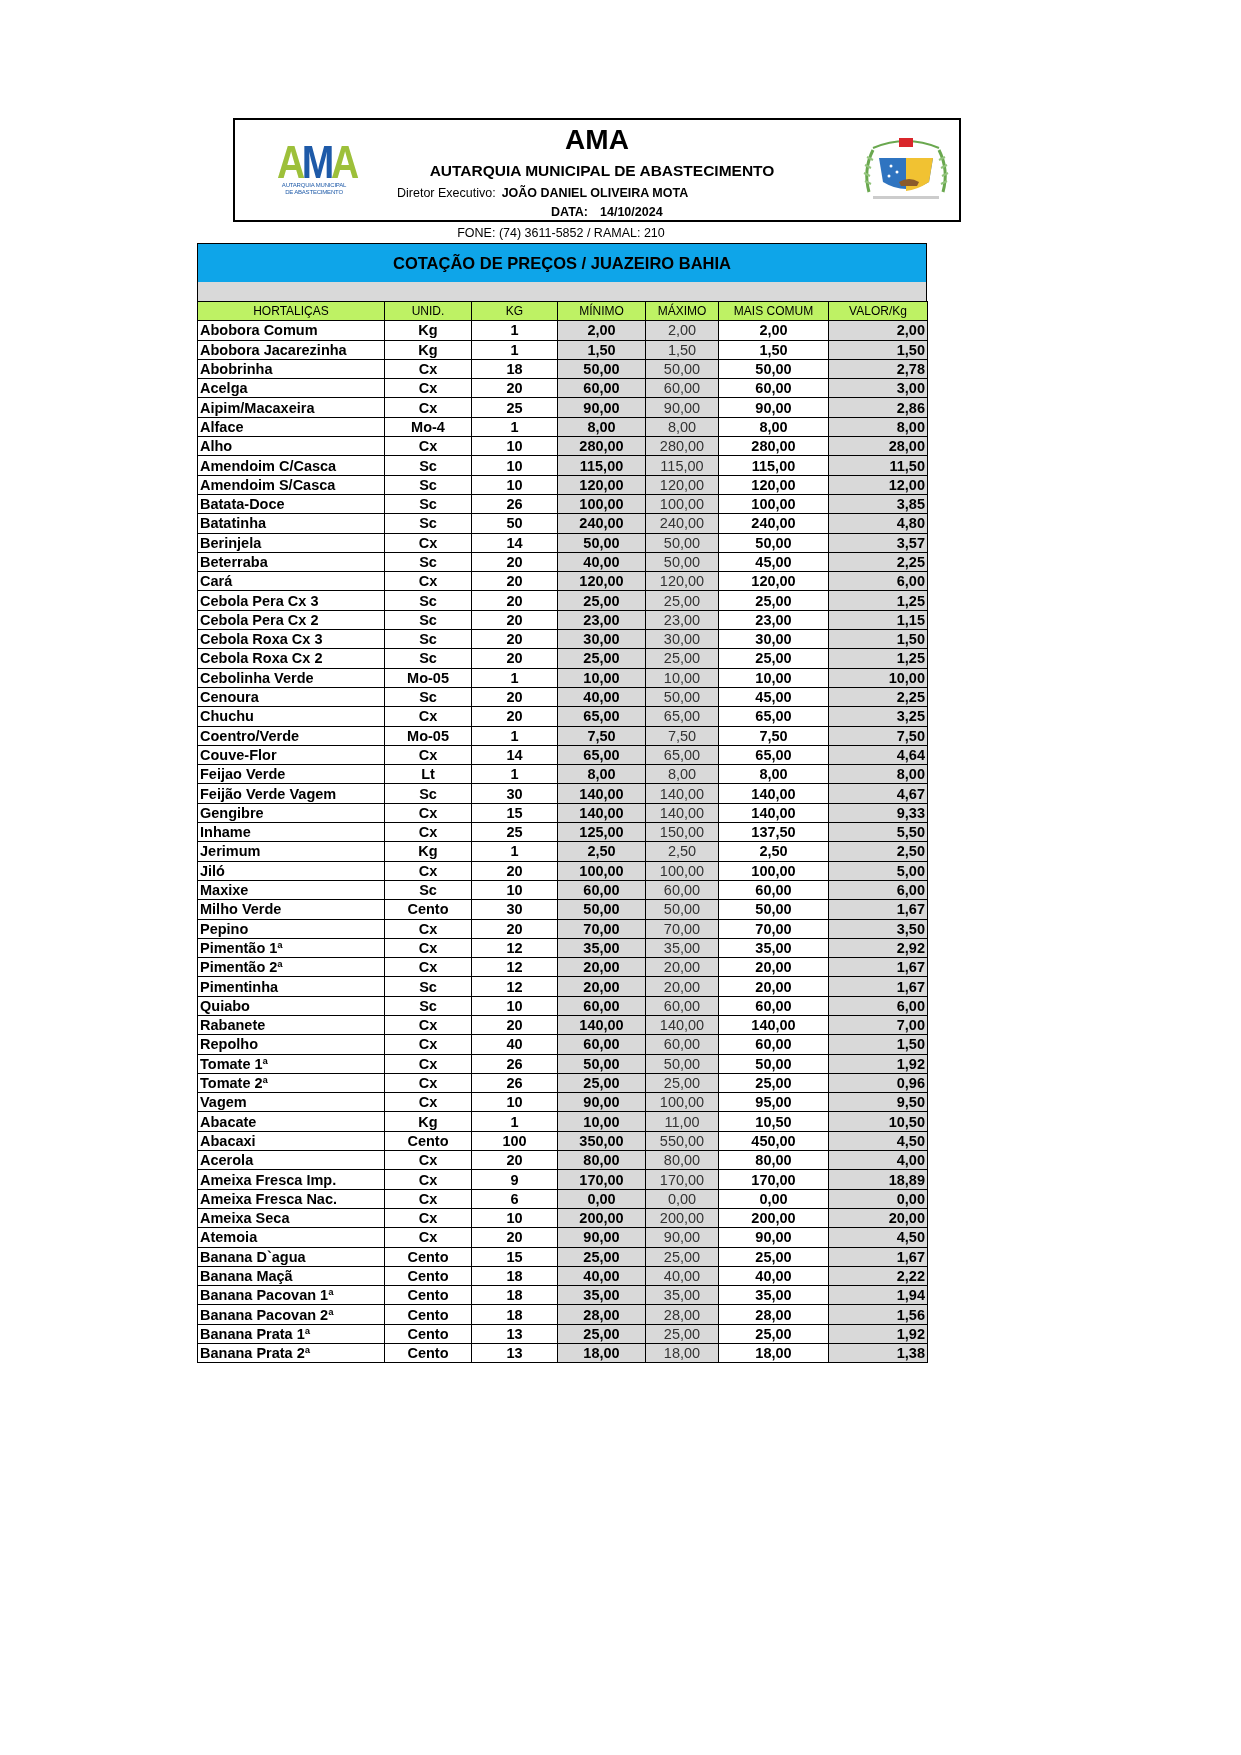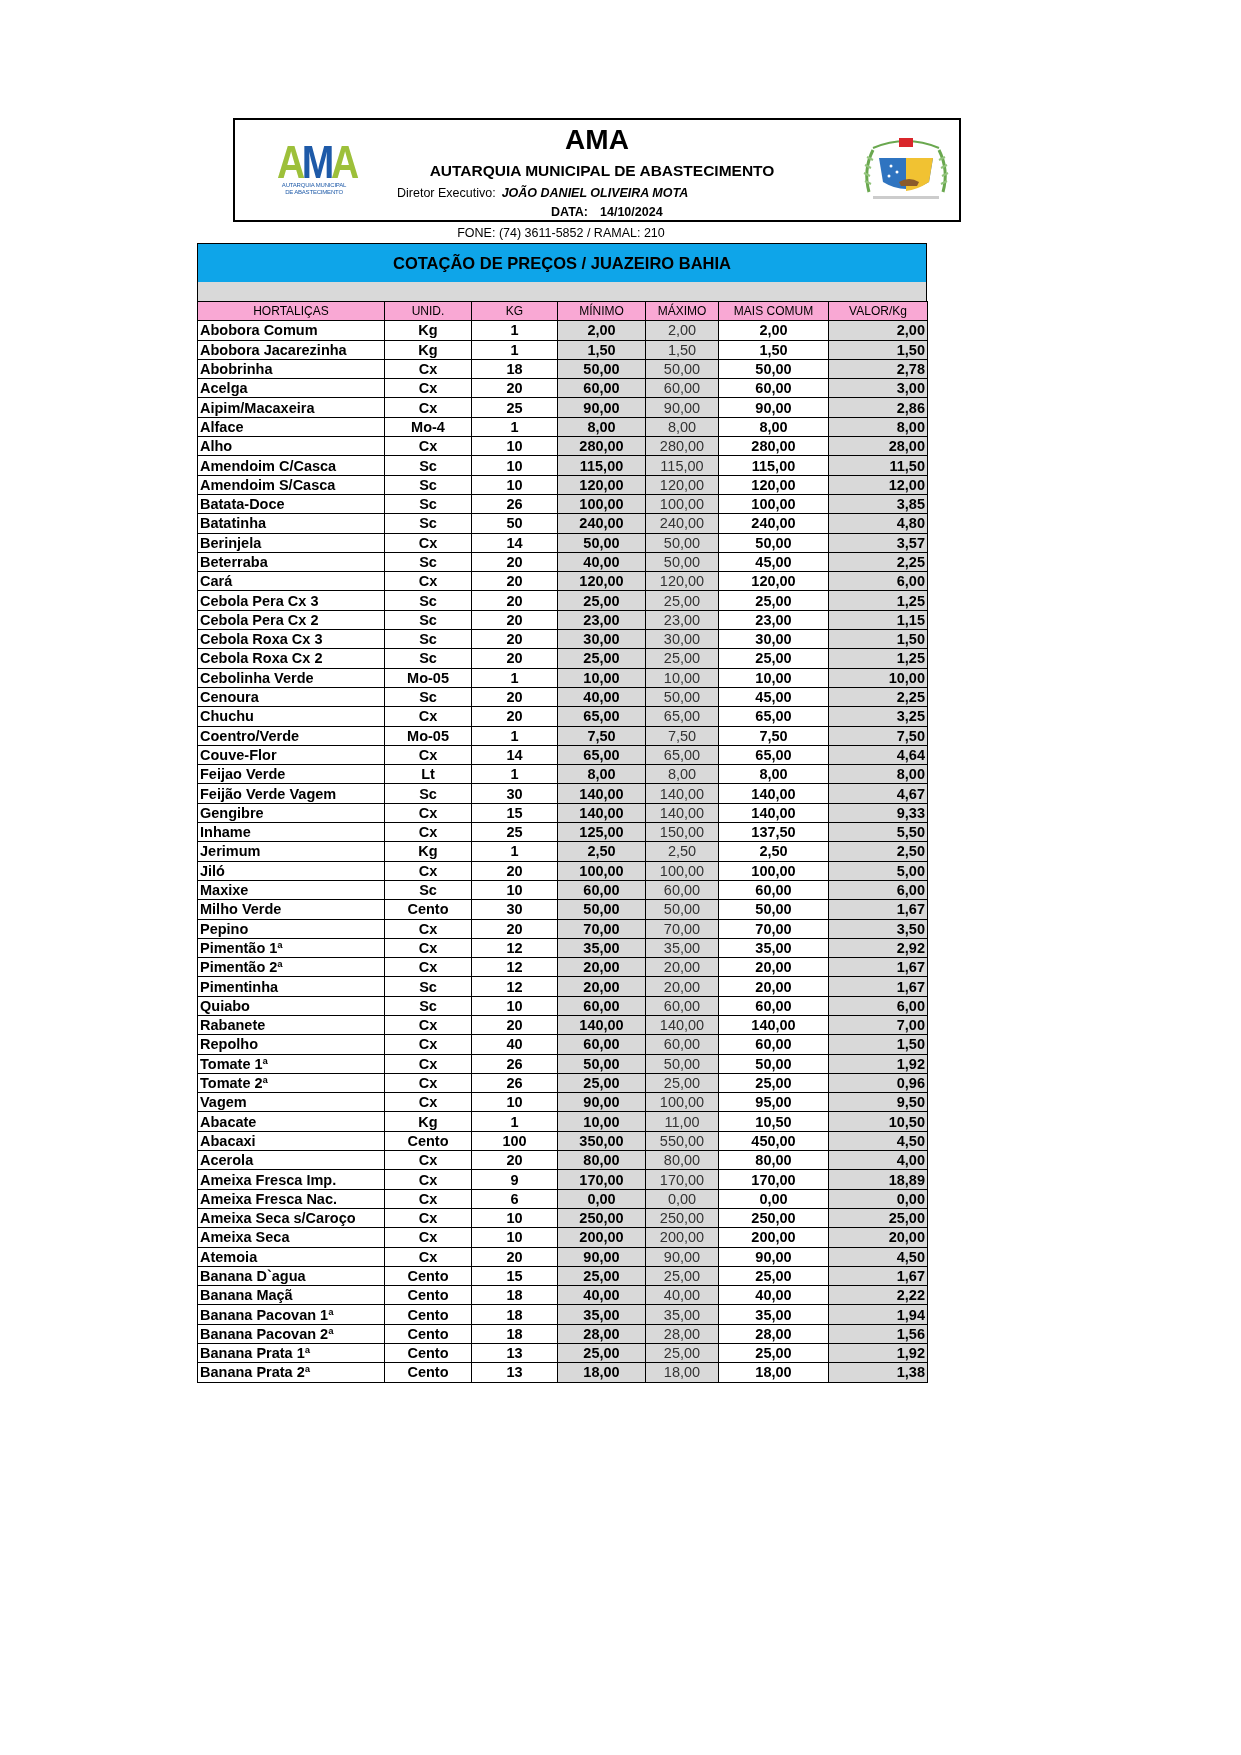--- a/index.html
+++ b/index.html
@@ -9,40 +9,40 @@
   .logo-ama { position: absolute; left: 42px; top: 22px; width: 80px; height: 52px; }
   .logo-ama .letters { font-family: "Liberation Sans", sans-serif; font-weight: bold; font-size: 46px; line-height: 40px; letter-spacing: -4px; transform: scaleX(0.85); transform-origin: left; white-space: nowrap; }
   .logo-ama .a1 { color: #9dc03a; }
   .logo-ama .m { color: #1e5aa8; }
   .logo-ama .a2 { color: #9dc03a; }
   .logo-ama .sub { font-size: 6px; line-height: 7px; color: #1e5aa8; text-align: center; width: 74px; letter-spacing: -0.2px; }
   .title-main { position: absolute; left: 0; right: 0; top: 4px; text-align: center; font-weight: bold; font-size: 28px; }
   .title-sub { position: absolute; left: 0; right: 0; top: 42px; text-align: center; font-weight: bold; font-size: 15.5px; padding-left: 10px; }
   .director { position: absolute; left: 162px; top: 66px; font-size: 12.5px; }
   .director .lbl { font-weight: normal; }
-  .director .val { font-weight: bold; margin-left: 6px; font-style: italic; }
+  .director .val { font-weight: bold; margin-left: 6px; }
   .date { position: absolute; left: 316px; top: 85px; font-size: 12.5px; font-weight: bold; }
   .date .val { margin-left: 12px; }
   .crest { position: absolute; right: 6px; top: 14px; width: 94px; height: 72px; }
 
   .phone { position: absolute; left: 197px; width: 728px; top: 226px; text-align: center; font-size: 12.5px; }
 
   .green-bar { position: absolute; left: 197px; top: 243px; width: 730px; height: 40px; background: #0ea5e9; border: 1px solid #000; box-sizing: border-box; text-align: center; font-weight: bold; font-size: 16.5px; line-height: 38px; }
   .grey-band { position: absolute; left: 197px; top: 282px; width: 730px; height: 20px; background: #d9d9d9; border: 1px solid #000; border-top: none; box-sizing: border-box; }
 
   table.grid { position: absolute; left: 197px; top: 301px; border-collapse: collapse; table-layout: fixed; width: 730px; }
   table.grid col.c0 { width: 187px; }
   table.grid col.c1 { width: 87px; }
   table.grid col.c2 { width: 86px; }
   table.grid col.c3 { width: 88px; }
   table.grid col.c4 { width: 73px; }
   table.grid col.c5 { width: 110px; }
   table.grid col.c6 { width: 99px; }
   table.grid th, table.grid td { border: 1px solid #000; height: 19.3px; padding: 0 2px; box-sizing: border-box; overflow: hidden; white-space: nowrap; font-size: 14.5px; line-height: 18px; }
-  table.grid th { background: #f9a8d4; font-weight: normal; font-size: 12px; text-align: center; }
+  table.grid th { background: #bef264; font-weight: normal; font-size: 12px; text-align: center; }
   table.grid td.name { font-weight: bold; text-align: left; }
   table.grid td.unit, table.grid td.kg { font-weight: bold; text-align: center; }
   table.grid td.min { font-weight: bold; text-align: center; background: #d9d9d9; }
   table.grid td.max { font-weight: normal; text-align: center; background: #d9d9d9; color: #333; }
   table.grid td.common { font-weight: bold; text-align: center; }
   table.grid td.perkg { font-weight: bold; text-align: right; background: #d9d9d9; }
 </style>
 </head>
 <body>
 
@@ -516,29 +516,20 @@
       <tr>
         <td class="name">Ameixa Fresca Nac.</td>
         <td class="unit">Cx</td>
         <td class="kg">6</td>
         <td class="min">0,00</td>
         <td class="max">0,00</td>
         <td class="common">0,00</td>
         <td class="perkg">0,00</td>
       </tr>
       <tr>
-        <td class="name">Ameixa Seca s/Caroço</td>
-        <td class="unit">Cx</td>
-        <td class="kg">10</td>
-        <td class="min">250,00</td>
-        <td class="max">250,00</td>
-        <td class="common">250,00</td>
-        <td class="perkg">25,00</td>
-      </tr>
-      <tr>
         <td class="name">Ameixa Seca</td>
         <td class="unit">Cx</td>
         <td class="kg">10</td>
         <td class="min">200,00</td>
         <td class="max">200,00</td>
         <td class="common">200,00</td>
         <td class="perkg">20,00</td>
       </tr>
       <tr>
         <td class="name">Atemoia</td>

